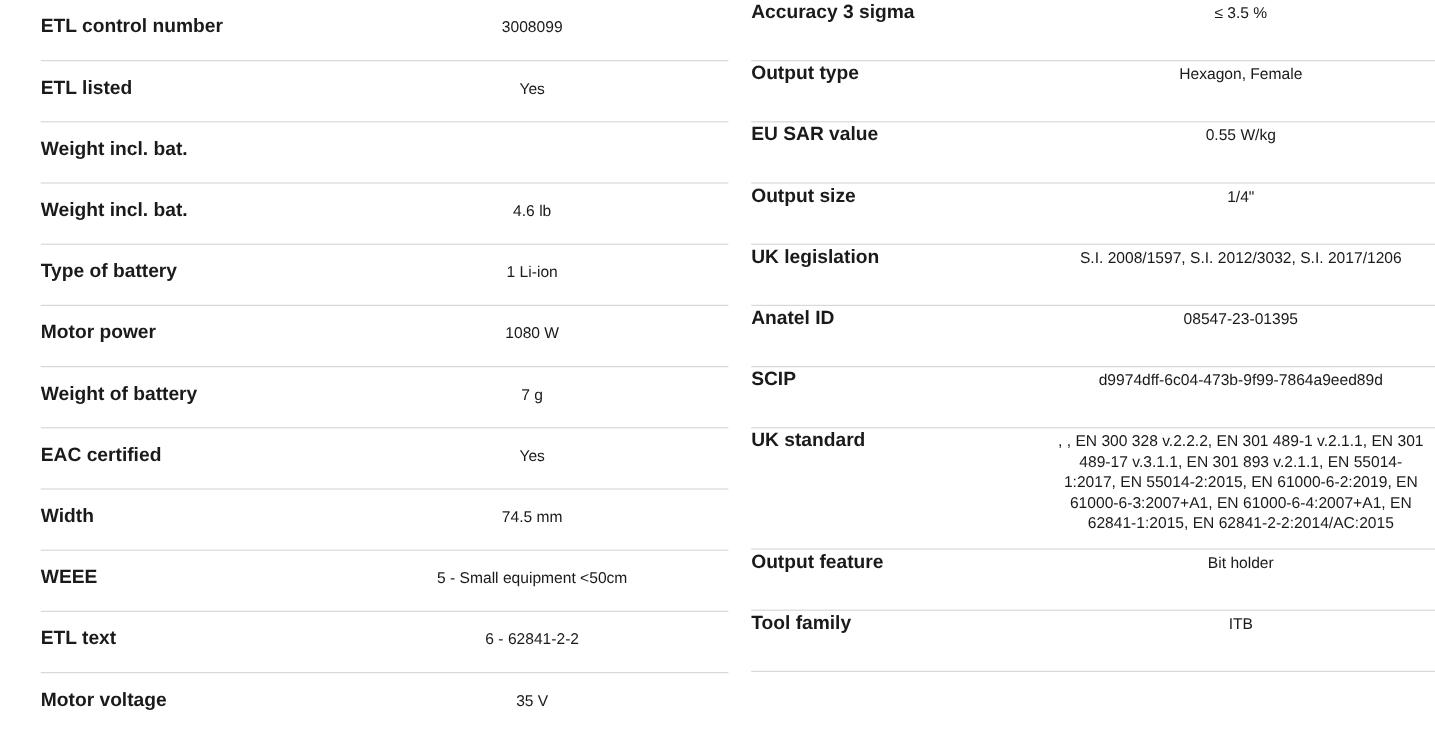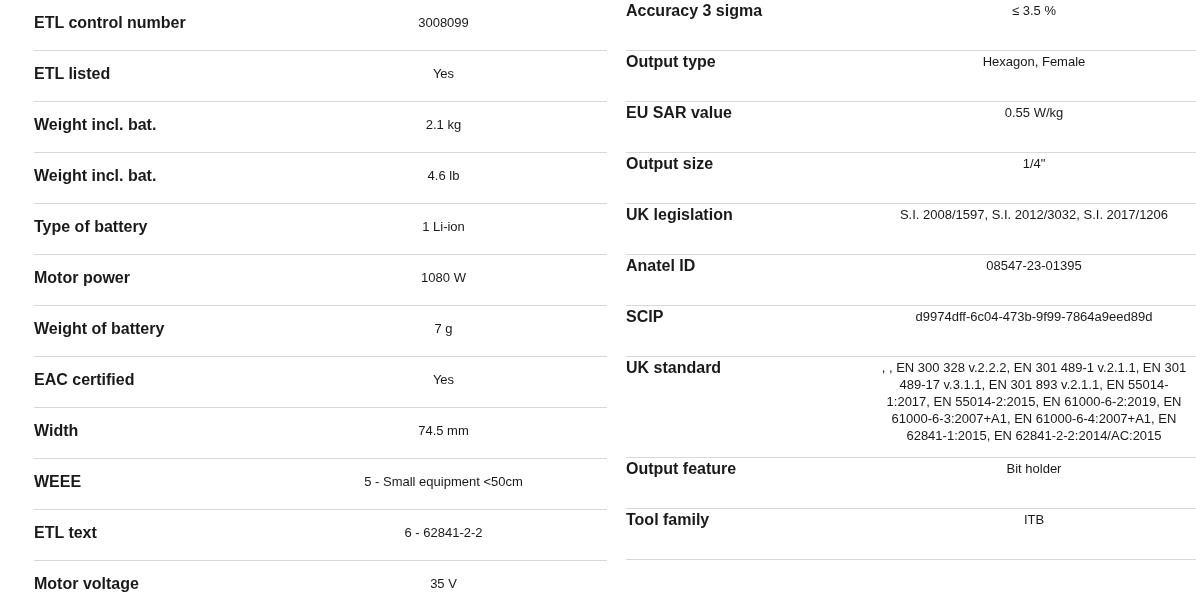--- a/index.html
+++ b/index.html
@@ -89,21 +89,20 @@
     <div class="spec-row">
       <div class="spec-label">ETL control number</div>
       <div class="spec-value">3008099</div>
     </div>
     <div class="spec-row">
       <div class="spec-label">ETL listed</div>
       <div class="spec-value">Yes</div>
     </div>
     <div class="spec-row">
       <div class="spec-label">Weight incl. bat.</div>
-      <div class="spec-value">2.1 kg</div>
     </div>
     <div class="spec-row">
       <div class="spec-label">Weight incl. bat.</div>
       <div class="spec-value">4.6 lb</div>
     </div>
     <div class="spec-row">
       <div class="spec-label">Type of battery</div>
       <div class="spec-value">1 Li-ion</div>
     </div>
     <div class="spec-row">

